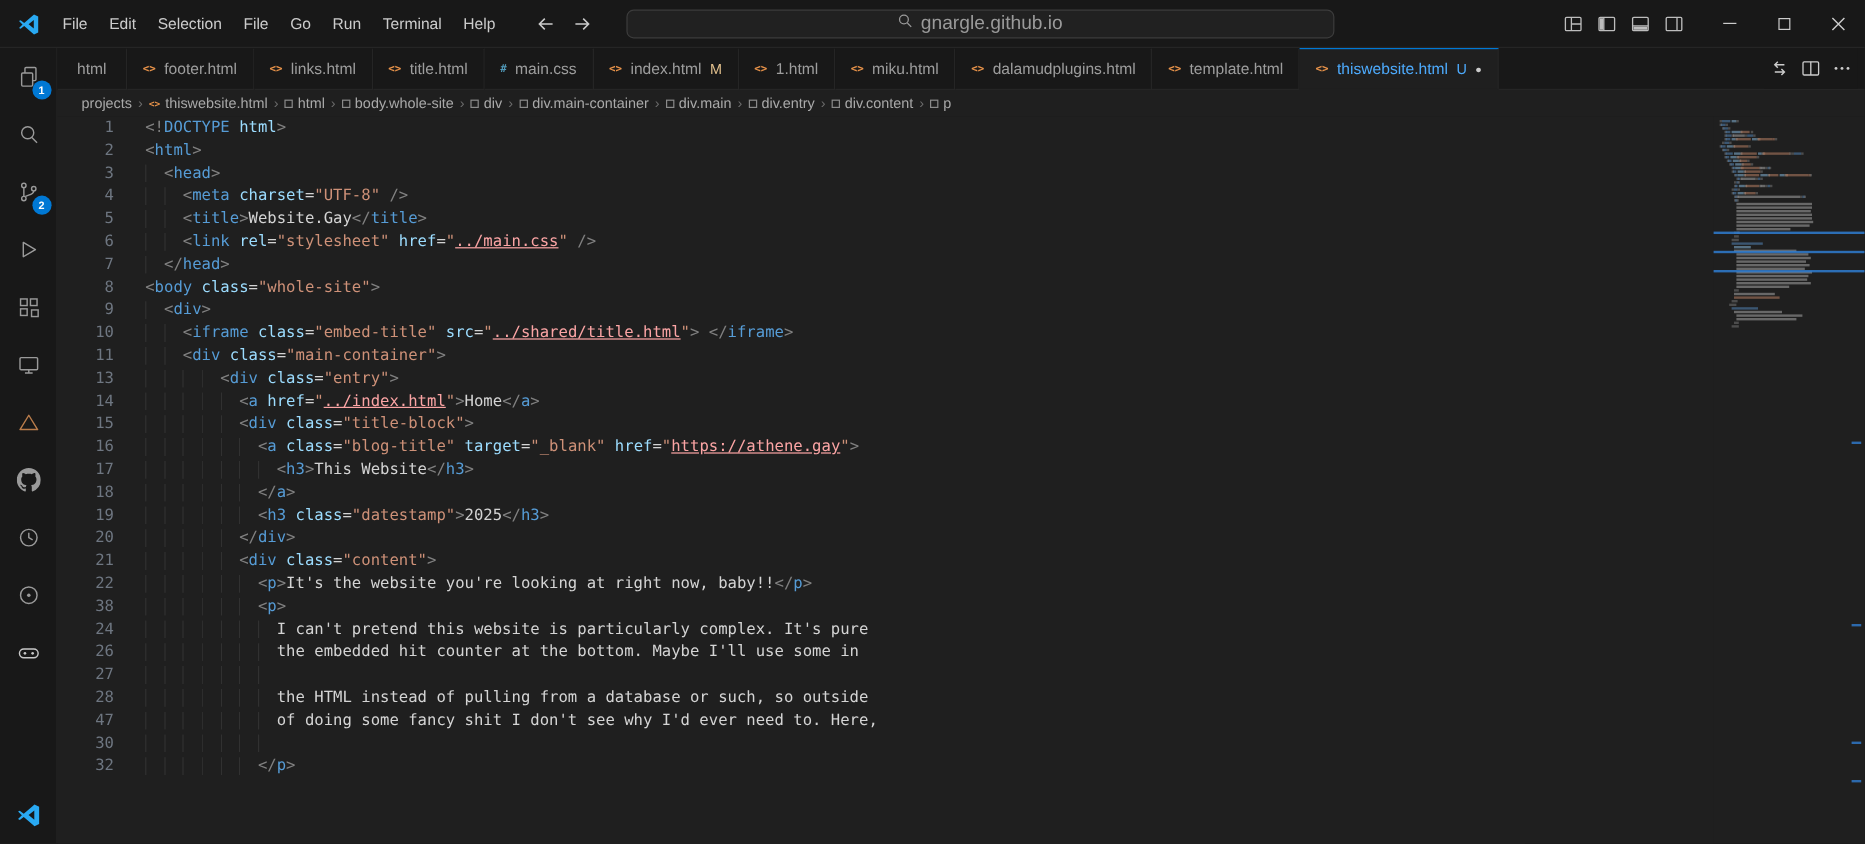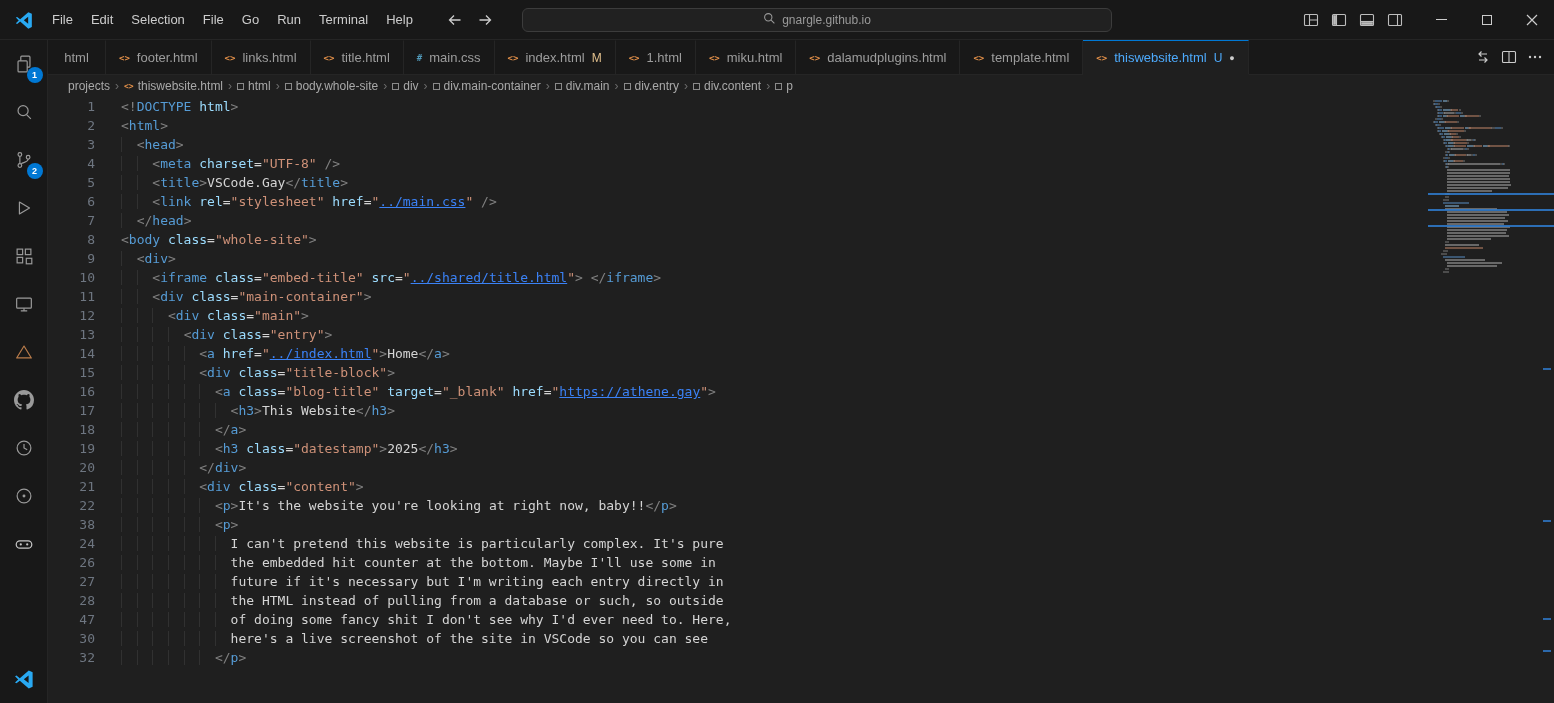--- a/index.html
+++ b/index.html
@@ -10,21 +10,21 @@
   
   .titlebar { height:40px; flex:0 0 40px; background:#181818; border-bottom:1px solid #252525;
               display:flex; align-items:center; font-size:13px; }
   .tb-left { flex:1; display:flex; align-items:center; min-width:0; }
   .logo { width:22px; height:22px; margin:0 8px 0 13px; display:flex; align-items:center; justify-content:center; }
   .menus { display:flex; align-items:center; }
   .menu-item { padding:0 9px; height:26px; line-height:26px; border-radius:5px; color:#cccccc; cursor:default; }
   .tb-center { display:flex; align-items:center; gap:4px; }
   .navbtn { width:26px; height:26px; display:flex; align-items:center; justify-content:center; border-radius:5px; }
   .cc { width:590px; height:24px; background:#212121; border:1px solid #3c3c3c; border-radius:6px;
-        display:flex; align-items:center; justify-content:center; gap:6px; color:#9a9a9a; font-size:12px; margin-left:20px; }
+        display:flex; align-items:center; justify-content:center; gap:6px; color:#9a9a9a; font-size:16px; margin-left:20px; }
   .tb-right { flex:1; display:flex; align-items:center; justify-content:flex-end; }
   .lay-icons { display:flex; align-items:center; margin-right:10px; }
   .lay-icons span { width:28px; height:26px; display:flex; align-items:center; justify-content:center; }
   .wbtn { width:45px; height:40px; display:flex; align-items:center; justify-content:center; }
   .min-glyph { width:11px; height:1px; background:#cccccc; display:block; }
   .max-glyph { width:10px; height:10px; border:1px solid #cccccc; display:block; }
 
   
   .main { flex:1; display:flex; min-height:0; }
 
@@ -75,21 +75,21 @@
   .lines { position:absolute; inset:0; }
   .line { display:flex; height:19px; line-height:19px;
           font-family:"DejaVu Sans Mono", monospace; font-size:13px; }
   .ln { flex:0 0 47px; text-align:right; color:#6e7681; }
   .code { flex:1; padding-left:26px; white-space:pre; }
   .cur .ln { color:#cccccc; }
   .cur .code { box-shadow: inset 0 1px 0 #2e2e2e, inset 0 -1px 0 #2e2e2e; }
   .ig { box-shadow: inset 1px 0 0 #313131; }
   .caret { display:inline-block; width:2px; height:16px; background:#d7d7d7; vertical-align:-3px; margin-left:1px; }
   .c-p { color:#808080; } .c-t { color:#569cd6; } .c-a { color:#9cdcfe; }
-  .c-s { color:#ce9178; } .c-l { color:#3b82f6; text-decoration:underline; } .c-x { color:#d4d4d4; }
+  .c-s { color:#ce9178; } .c-l { color:#fca5a5; text-decoration:underline; } .c-x { color:#d4d4d4; }
 
   
   .minimap { position:absolute; top:0; bottom:0; right:14px; width:112px; background:#1f1f1f; z-index:3; }
   .mm-rows { position:absolute; top:3px; left:5px; right:2px; }
   .mm-row { height:2px; margin-bottom:1px; position:relative; }
   .mm-row i { position:absolute; top:0; height:2px; display:block; opacity:.6; }
   .ruler { position:absolute; top:0; bottom:0; right:0; width:14px; z-index:4; }
   .mm-marker { position:absolute; right:0; width:126px; height:2px; background:#2f7cd0; opacity:.85; z-index:5; }
   .rl-mark { position:absolute; right:3px; width:8px; height:2px; background:#2f7cd0; opacity:.8; z-index:5; }
 </style>
@@ -422,21 +422,21 @@
             <div class="line">
               <div class="ln">3</div>
               <div class="code"><span class="ig">  </span><span class="c-p">&lt;</span><span class="c-t">head</span><span class="c-p">&gt;</span></div>
             </div>
             <div class="line">
               <div class="ln">4</div>
               <div class="code"><span class="ig">  </span><span class="ig">  </span><span class="c-p">&lt;</span><span class="c-t">meta</span><span class="c-x"> </span><span class="c-a">charset</span><span class="c-x">=</span><span class="c-s">"UTF-8"</span><span class="c-x"> </span><span class="c-p">/&gt;</span></div>
             </div>
             <div class="line">
               <div class="ln">5</div>
-              <div class="code"><span class="ig">  </span><span class="ig">  </span><span class="c-p">&lt;</span><span class="c-t">title</span><span class="c-p">&gt;</span><span class="c-x">VSCode.Gay</span><span class="c-p">&lt;/</span><span class="c-t">title</span><span class="c-p">&gt;</span></div>
+              <div class="code"><span class="ig">  </span><span class="ig">  </span><span class="c-p">&lt;</span><span class="c-t">title</span><span class="c-p">&gt;</span><span class="c-x">Website.Gay</span><span class="c-p">&lt;/</span><span class="c-t">title</span><span class="c-p">&gt;</span></div>
             </div>
             <div class="line">
               <div class="ln">6</div>
               <div class="code"><span class="ig">  </span><span class="ig">  </span><span class="c-p">&lt;</span><span class="c-t">link</span><span class="c-x"> </span><span class="c-a">rel</span><span class="c-x">=</span><span class="c-s">"stylesheet"</span><span class="c-x"> </span><span class="c-a">href</span><span class="c-x">=</span><span class="c-s">"</span><span class="c-l">../main.css</span><span class="c-s">"</span><span class="c-x"> </span><span class="c-p">/&gt;</span></div>
             </div>
             <div class="line">
               <div class="ln">7</div>
               <div class="code"><span class="ig">  </span><span class="c-p">&lt;/</span><span class="c-t">head</span><span class="c-p">&gt;</span></div>
             </div>
             <div class="line">
@@ -449,24 +449,20 @@
             </div>
             <div class="line">
               <div class="ln">10</div>
               <div class="code"><span class="ig">  </span><span class="ig">  </span><span class="c-p">&lt;</span><span class="c-t">iframe</span><span class="c-x"> </span><span class="c-a">class</span><span class="c-x">=</span><span class="c-s">"embed-title"</span><span class="c-x"> </span><span class="c-a">src</span><span class="c-x">=</span><span class="c-s">"</span><span class="c-l">../shared/title.html</span><span class="c-s">"</span><span class="c-p">&gt;</span><span class="c-x"> </span><span class="c-p">&lt;/</span><span class="c-t">iframe</span><span class="c-p">&gt;</span></div>
             </div>
             <div class="line">
               <div class="ln">11</div>
               <div class="code"><span class="ig">  </span><span class="ig">  </span><span class="c-p">&lt;</span><span class="c-t">div</span><span class="c-x"> </span><span class="c-a">class</span><span class="c-x">=</span><span class="c-s">"main-container"</span><span class="c-p">&gt;</span></div>
             </div>
             <div class="line">
-              <div class="ln">12</div>
-              <div class="code"><span class="ig">  </span><span class="ig">  </span><span class="ig">  </span><span class="c-p">&lt;</span><span class="c-t">div</span><span class="c-x"> </span><span class="c-a">class</span><span class="c-x">=</span><span class="c-s">"main"</span><span class="c-p">&gt;</span></div>
-            </div>
-            <div class="line">
               <div class="ln">13</div>
               <div class="code"><span class="ig">  </span><span class="ig">  </span><span class="ig">  </span><span class="ig">  </span><span class="c-p">&lt;</span><span class="c-t">div</span><span class="c-x"> </span><span class="c-a">class</span><span class="c-x">=</span><span class="c-s">"entry"</span><span class="c-p">&gt;</span></div>
             </div>
             <div class="line">
               <div class="ln">14</div>
               <div class="code"><span class="ig">  </span><span class="ig">  </span><span class="ig">  </span><span class="ig">  </span><span class="ig">  </span><span class="c-p">&lt;</span><span class="c-t">a</span><span class="c-x"> </span><span class="c-a">href</span><span class="c-x">=</span><span class="c-s">"</span><span class="c-l">../index.html</span><span class="c-s">"</span><span class="c-p">&gt;</span><span class="c-x">Home</span><span class="c-p">&lt;/</span><span class="c-t">a</span><span class="c-p">&gt;</span></div>
             </div>
             <div class="line">
               <div class="ln">15</div>
               <div class="code"><span class="ig">  </span><span class="ig">  </span><span class="ig">  </span><span class="ig">  </span><span class="ig">  </span><span class="c-p">&lt;</span><span class="c-t">div</span><span class="c-x"> </span><span class="c-a">class</span><span class="c-x">=</span><span class="c-s">"title-block"</span><span class="c-p">&gt;</span></div>
@@ -506,33 +502,33 @@
             <div class="line">
               <div class="ln">24</div>
               <div class="code"><span class="ig">  </span><span class="ig">  </span><span class="ig">  </span><span class="ig">  </span><span class="ig">  </span><span class="ig">  </span><span class="ig">  </span><span class="c-x">I can't pretend this website is particularly complex. It's pure</span></div>
             </div>
             <div class="line">
               <div class="ln">26</div>
               <div class="code"><span class="ig">  </span><span class="ig">  </span><span class="ig">  </span><span class="ig">  </span><span class="ig">  </span><span class="ig">  </span><span class="ig">  </span><span class="c-x">the embedded hit counter at the bottom. Maybe I'll use some in</span></div>
             </div>
             <div class="line">
               <div class="ln">27</div>
-              <div class="code"><span class="ig">  </span><span class="ig">  </span><span class="ig">  </span><span class="ig">  </span><span class="ig">  </span><span class="ig">  </span><span class="ig">  </span><span class="c-x">future if it's necessary but I'm writing each entry directly in</span></div>
+              <div class="code"><span class="ig">  </span><span class="ig">  </span><span class="ig">  </span><span class="ig">  </span><span class="ig">  </span><span class="ig">  </span><span class="ig">  </span></div>
             </div>
             <div class="line">
               <div class="ln">28</div>
               <div class="code"><span class="ig">  </span><span class="ig">  </span><span class="ig">  </span><span class="ig">  </span><span class="ig">  </span><span class="ig">  </span><span class="ig">  </span><span class="c-x">the HTML instead of pulling from a database or such, so outside</span></div>
             </div>
             <div class="line">
               <div class="ln">47</div>
               <div class="code"><span class="ig">  </span><span class="ig">  </span><span class="ig">  </span><span class="ig">  </span><span class="ig">  </span><span class="ig">  </span><span class="ig">  </span><span class="c-x">of doing some fancy shit I don't see why I'd ever need to. Here,</span></div>
             </div>
             <div class="line">
               <div class="ln">30</div>
-              <div class="code"><span class="ig">  </span><span class="ig">  </span><span class="ig">  </span><span class="ig">  </span><span class="ig">  </span><span class="ig">  </span><span class="ig">  </span><span class="c-x">here's a live screenshot of the site in VSCode so you can see</span></div>
+              <div class="code"><span class="ig">  </span><span class="ig">  </span><span class="ig">  </span><span class="ig">  </span><span class="ig">  </span><span class="ig">  </span><span class="ig">  </span></div>
             </div>
             <div class="line">
               <div class="ln">32</div>
               <div class="code"><span class="ig">  </span><span class="ig">  </span><span class="ig">  </span><span class="ig">  </span><span class="ig">  </span><span class="ig">  </span><span class="c-p">&lt;/</span><span class="c-t">p</span><span class="c-p">&gt;</span></div>
             </div>
           </div>
 
         <div class="minimap">
           <div class="mm-rows">
               <div class="mm-row">

